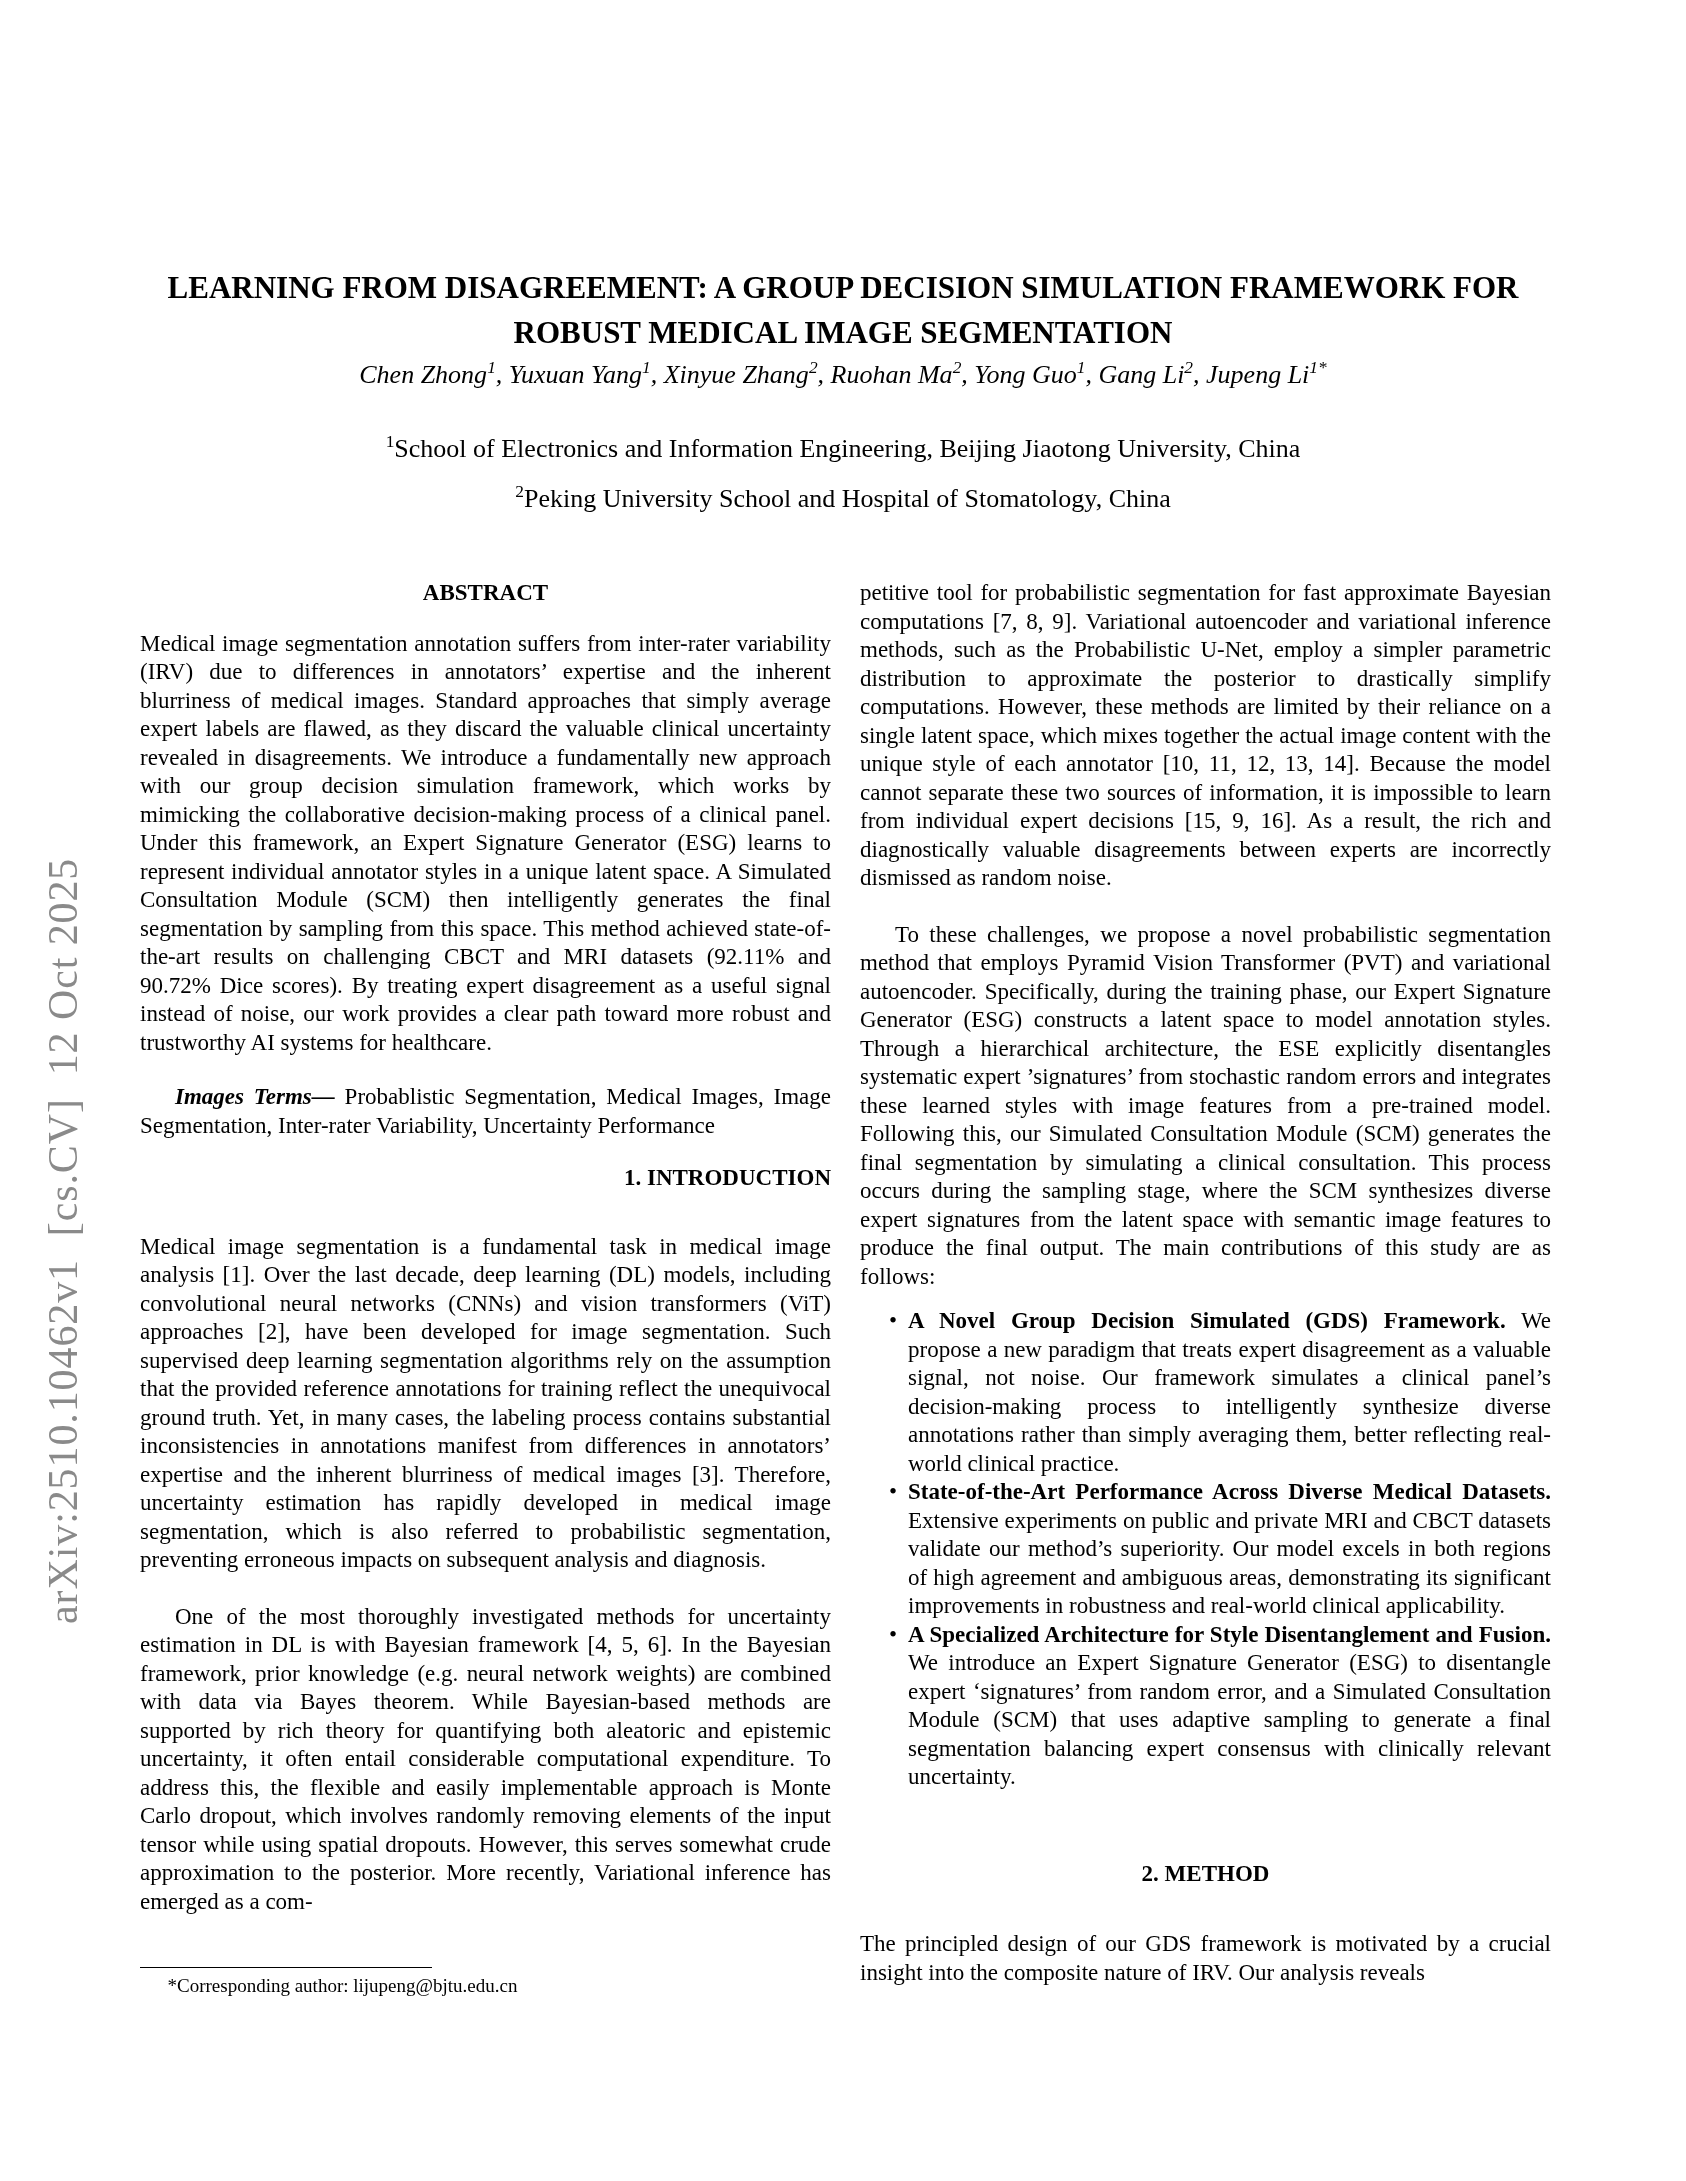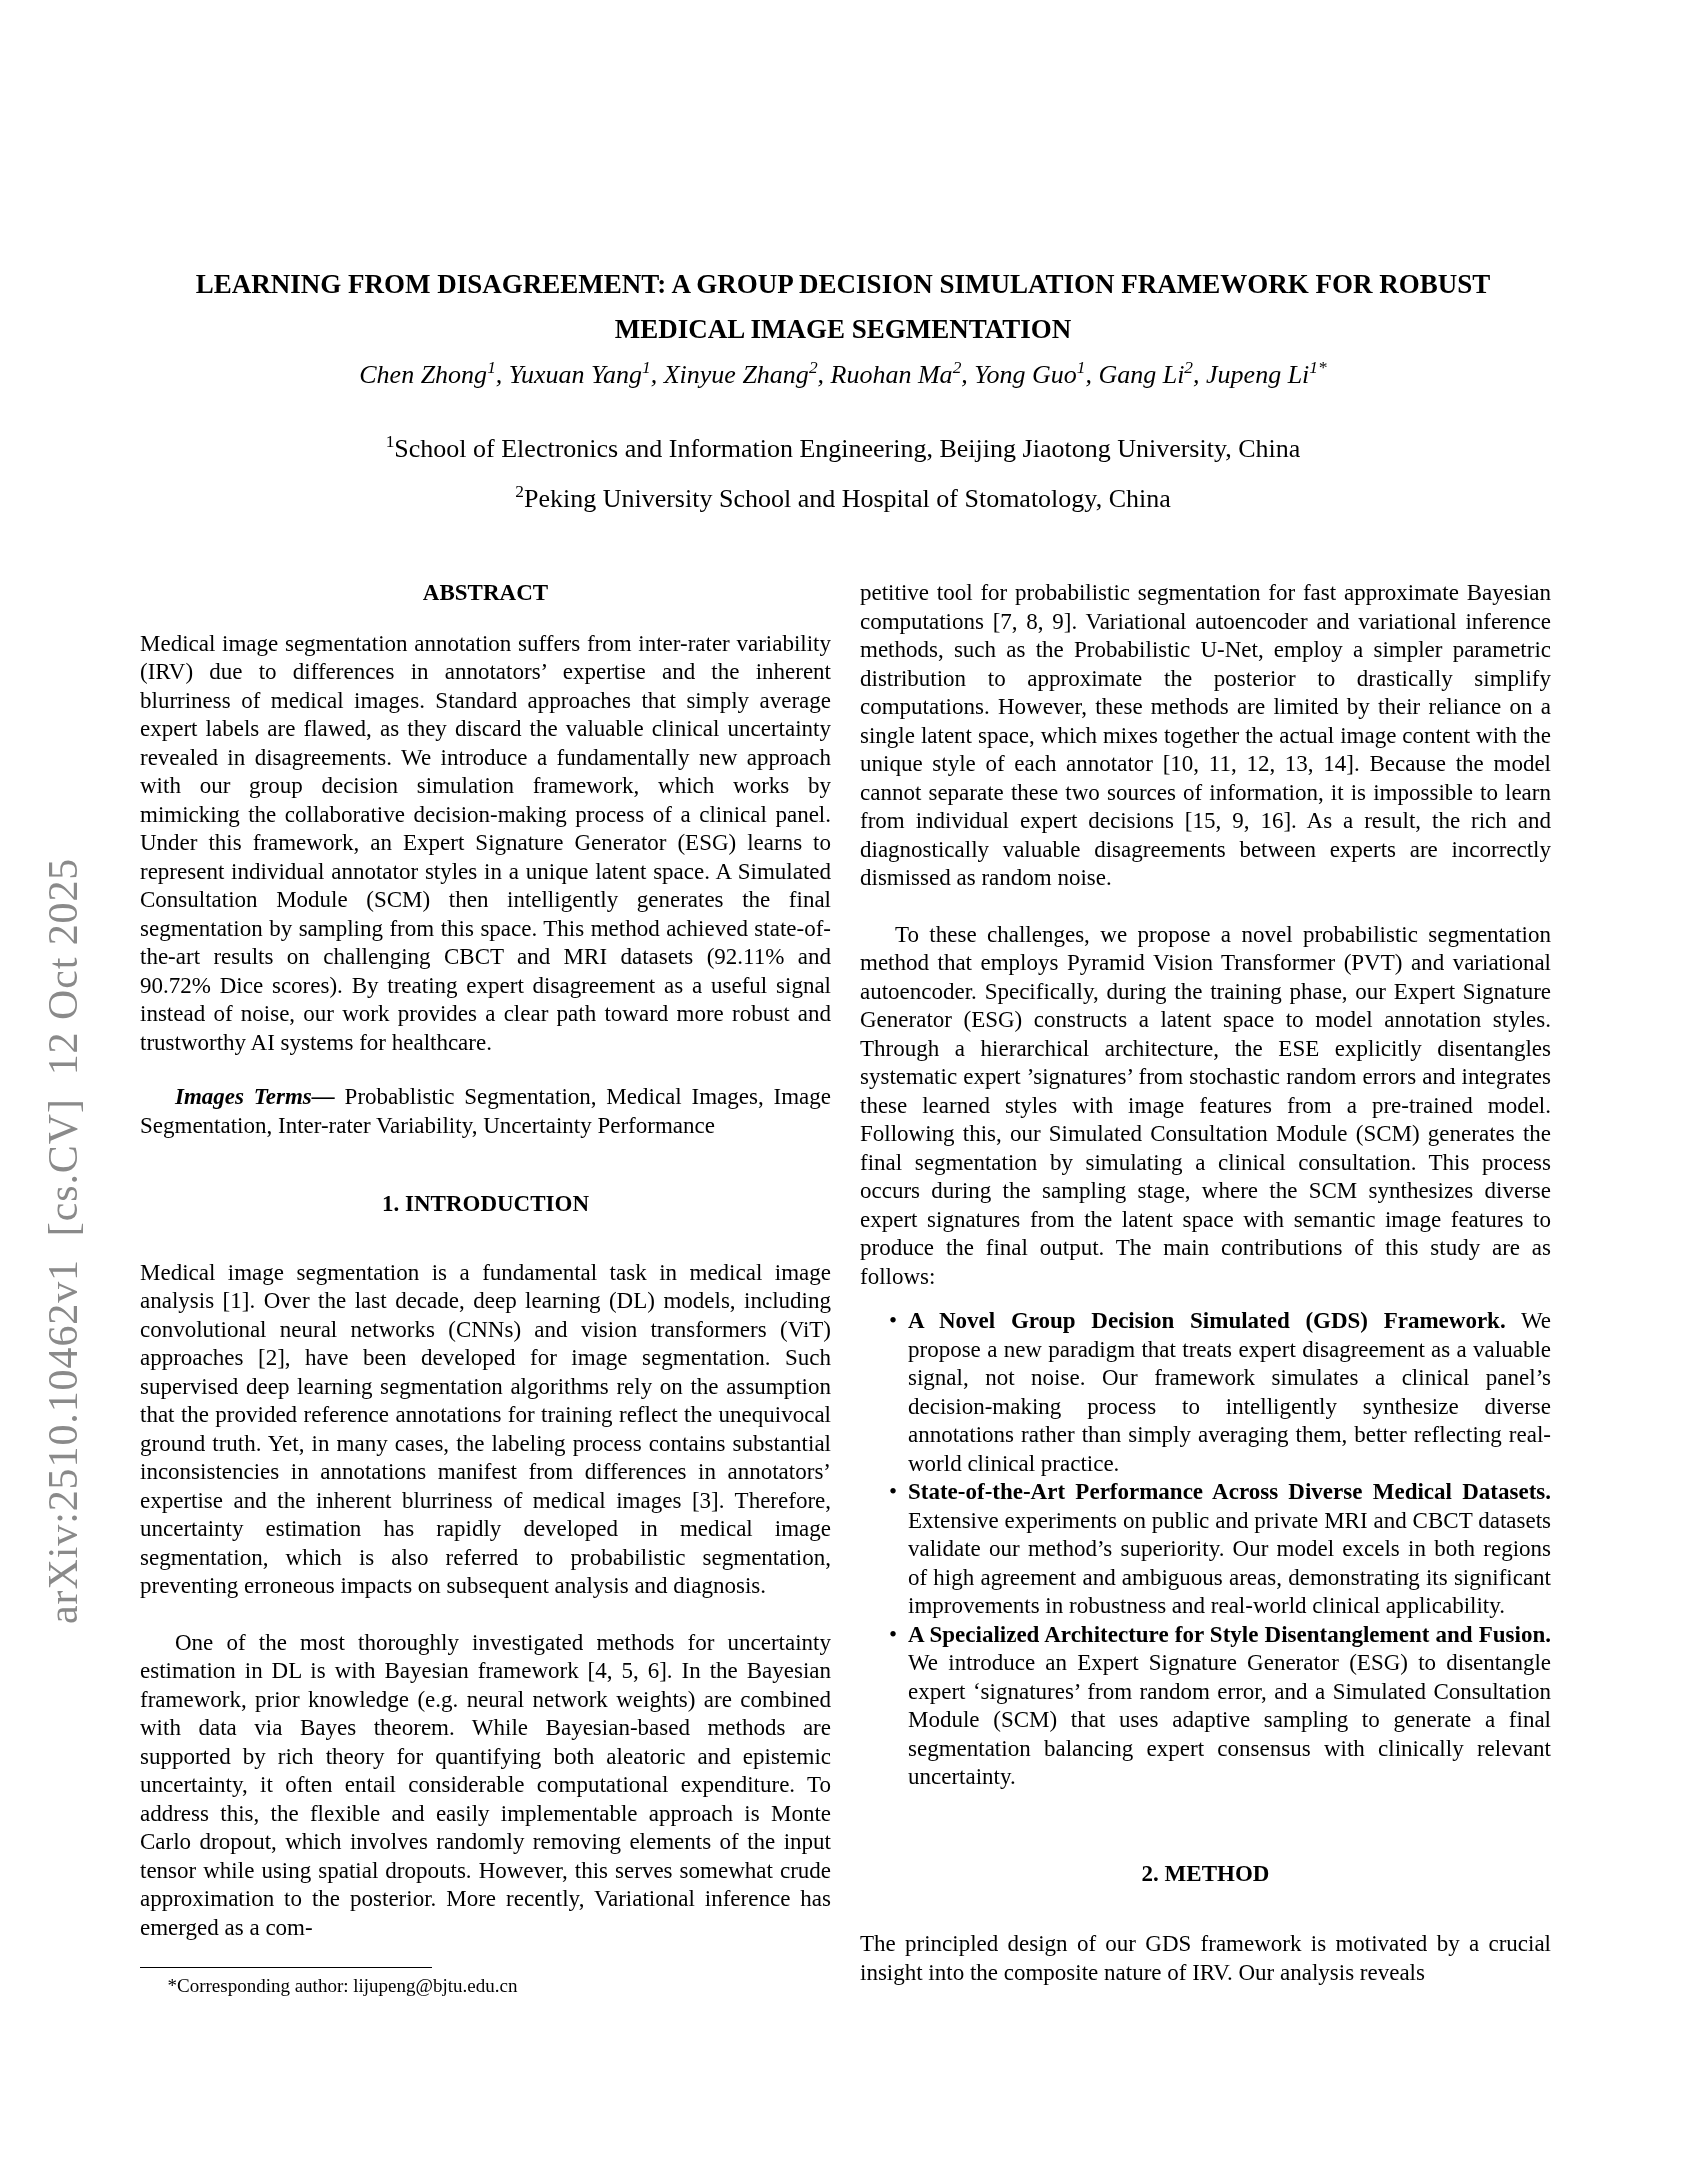--- a/index.html
+++ b/index.html
@@ -18,41 +18,41 @@
     transform: rotate(-90deg);
     transform-origin: left top;
     font-size: 42px;
     color: #8a8a8a;
     white-space: pre;
     letter-spacing: 0.9px;
   }
 
   .title {
     position: absolute; top: 244px; left: 145px; width: 1396px;
-    text-align: center; font-weight: bold; font-size: 27px; line-height: 45px;
+    text-align: center; font-weight: bold; font-size: 31px; line-height: 45px;
   }
   .authors {
     position: absolute; top: 357px; left: 90px; width: 1506px;
     text-align: center; font-style: italic; font-size: 26px;
   }
   .authors sup, .affil sup { font-size: 17.4px; }
   .affils {
     position: absolute; top: 420px; left: 145px; width: 1396px;
     text-align: center; font-size: 26px; line-height: 42px;
   }
 
   .col { position: absolute; width: 691px; font-size: 23px; line-height: 28.5px; }
   .col-left  { left: 140px; top: 579px; height: 1488px; }
   .col-right { left: 860px; top: 579px; height: 1488px; }
 
   .col h2 {
     font-size: 23px; line-height: 28.5px; font-weight: bold;
     text-align: center; margin: 0 0 22px 0;
   }
-  .col h2.sec1 { margin: 50px 0 40px 0; }
+  .col h2.sec1 { margin: 24px 0 40px 0; text-align: right; }
   .col h2.sec2 { margin: 68px 0 42px 0; }
 
   .col p { margin: 0; text-align: justify; }
   .col p.indent { text-indent: 35px; margin-top: 28px; }
   .index-terms { margin-top: 26px !important; }
   .bi { font-weight: bold; font-style: italic; }
 
   ul.contribs { list-style: none; margin: 16px 0 0 0; padding: 0; }
   ul.contribs li {
     position: relative;

